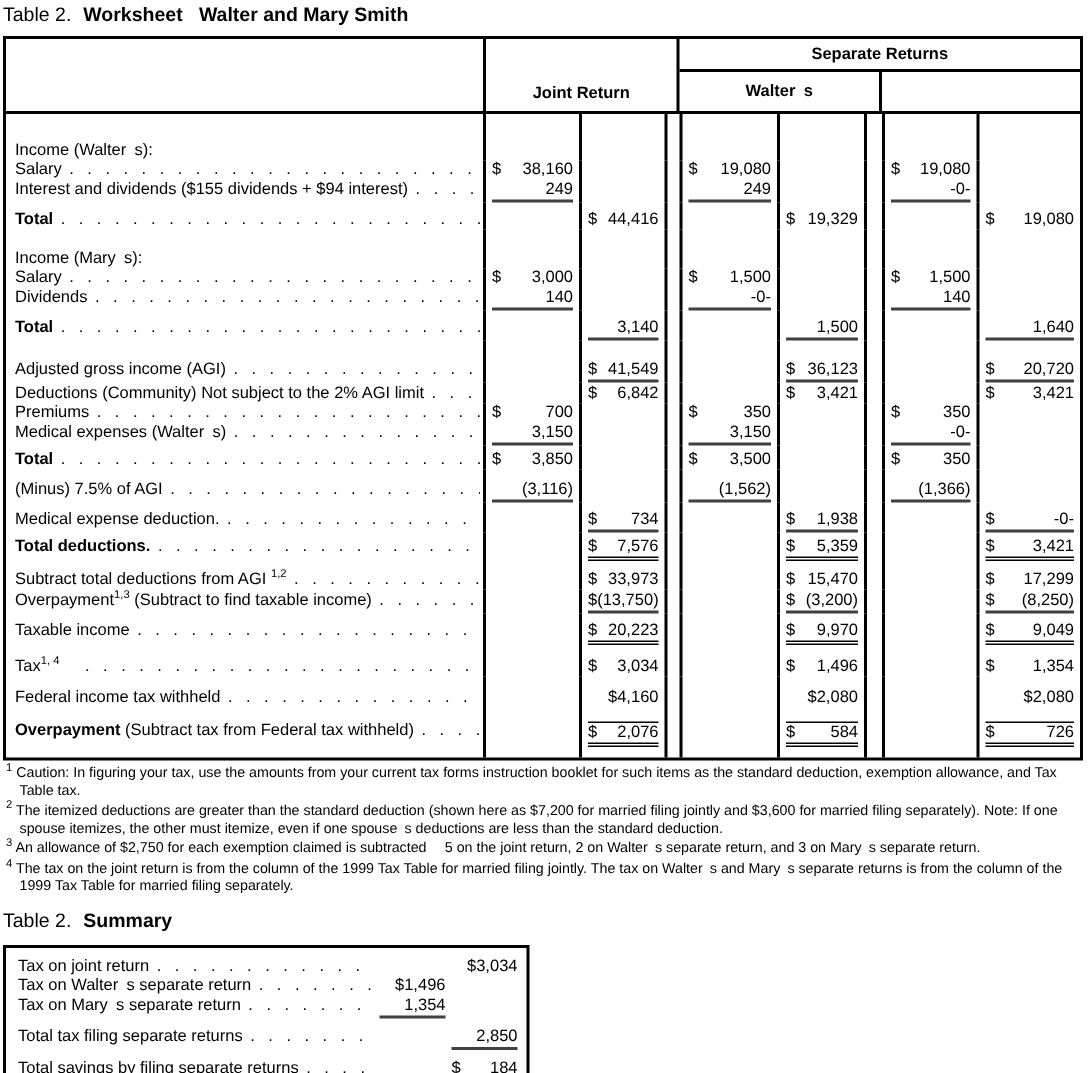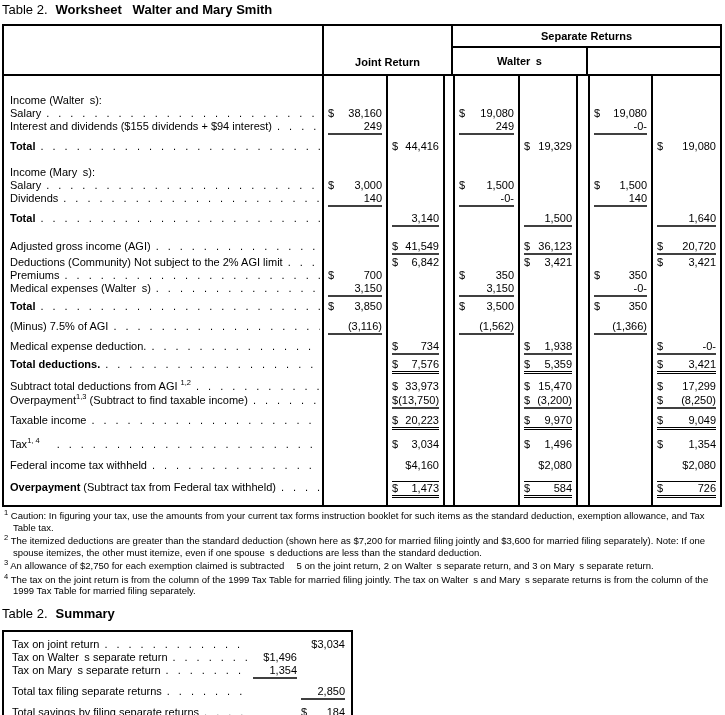--- a/index.html
+++ b/index.html
@@ -647,21 +647,21 @@
         </div>
         <div class="trow">
           <div class="c0" style="padding-top: 9px;">
             <span class="lbl"><span class="b">Overpayment</span><span> (Subtract tax from Federal tax withheld)</span></span>
             <span class="dots">................................................................................</span>
           </div>
           <div class="amt ca" style="padding-top: 9px;"></div>
           <div class="amt cb" style="padding-top: 9px;">
             <div class="in u2 ot">
               <span>$</span>
-              <span>1,473</span>
+              <span>2,076</span>
             </div>
           </div>
           <div class="g8"></div>
           <div class="amt wa" style="padding-top: 9px;"></div>
           <div class="amt wb" style="padding-top: 9px;">
             <div class="in u2 ot">
               <span>$</span>
               <span>584</span>
             </div>
           </div>

